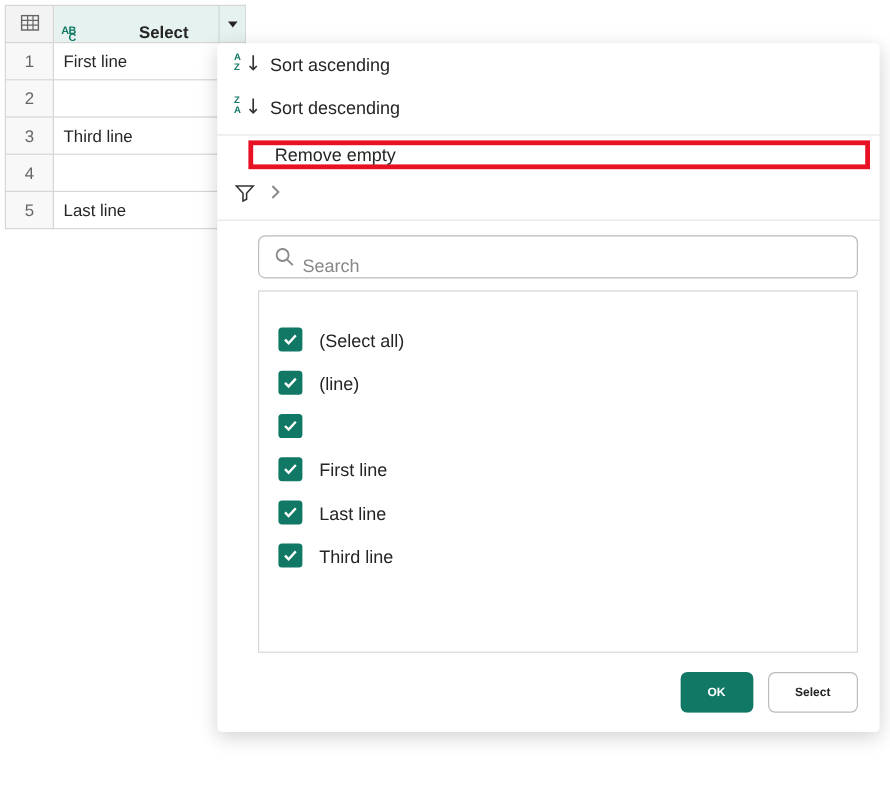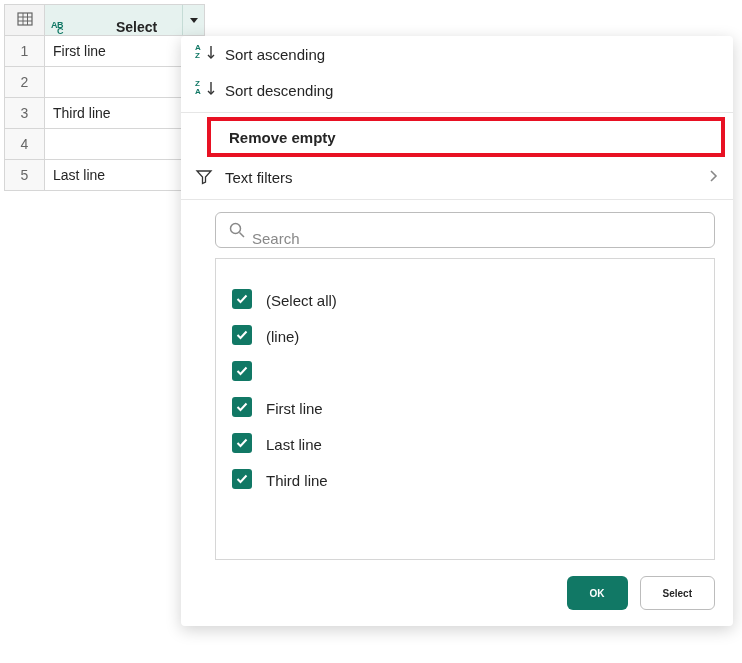--- a/index.html
+++ b/index.html
@@ -26,21 +26,21 @@
     
     .panel { position: absolute; top: 36px; left: 181px; width: 552px; background: #fff; box-shadow: 0 4px 16px rgba(0,0,0,0.18); border-radius: 4px; padding-bottom: 16px; }
 
     .menu-item { display: flex; align-items: center; height: 36px; padding: 0 14px; cursor: pointer; }
     .menu-item .mi-icon { width: 30px; display: flex; align-items: center; }
     .menu-item .mi-label { flex: 1; font-size: 15px; }
     .menu-item .chevron { color: #888; }
     .menu-sep { border-top: 1px solid #e6e6e6; margin: 4px 0; }
 
     .remove-empty-wrap { border: 4px solid #e81123; margin: 2px 8px 2px 26px; }
-    .remove-empty-wrap .menu-item { padding-left: 18px; height: 32px; font-weight: bold; }
+    .remove-empty-wrap .menu-item { padding-left: 18px; height: 16px; }
 
     .search-box { margin: 12px 18px 10px 34px; height: 36px; border: 1px solid #bcbcbc; border-radius: 6px; display: flex; align-items: center; padding: 0 12px; }
     .search-box .mag { width: 18px; height: 18px; margin-right: 6px; color: #888; }
     .search-input { border: none; outline: none; flex: 1; font-size: 15px; color: #4c1d95; background: transparent; margin-top: 16px; }
     .search-input::placeholder { color: #888; }
 
     .filter-list { margin: 0 18px 0 34px; border: 1px solid #d6d6d6; padding: 14px 16px 70px 16px; }
     .filter-item { display: flex; align-items: flex-end; height: 36px; }
     .checkbox { width: 20px; height: 20px; background: #117865; border-radius: 3px; margin-right: 14px; display: flex; align-items: center; justify-content: center; flex-shrink: 0; }
     .checkbox svg { display: block; }
@@ -145,21 +145,20 @@
       <span class="mi-label">Remove empty</span>
     </div>
   </div>
 
   <div class="menu-item">
     <span class="mi-icon">
       <svg class="funnel" viewBox="0 0 18 18">
           <path d="M2 3 h14 l-5.5 6 v5 l-3 1.5 v-6.5 z" fill="none" stroke="#333" stroke-width="1.3"></path>
         </svg>
     </span>
-    <span class="mi-label">Text filters</span>
     <span class="chevron">
       <svg width="10" height="14">
           <polyline points="2,2 7,7 2,12" fill="none" stroke="#888" stroke-width="1.6"></polyline>
         </svg>
     </span>
   </div>
 
   <div class="menu-sep"></div>
 
   <div class="search-box">

